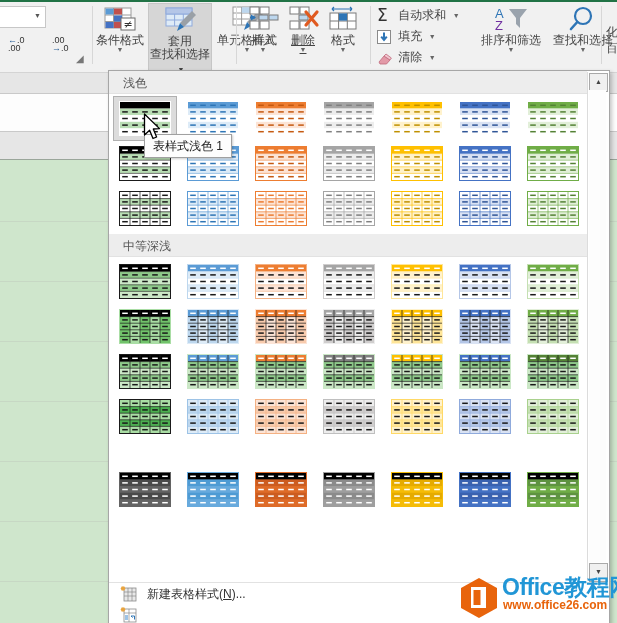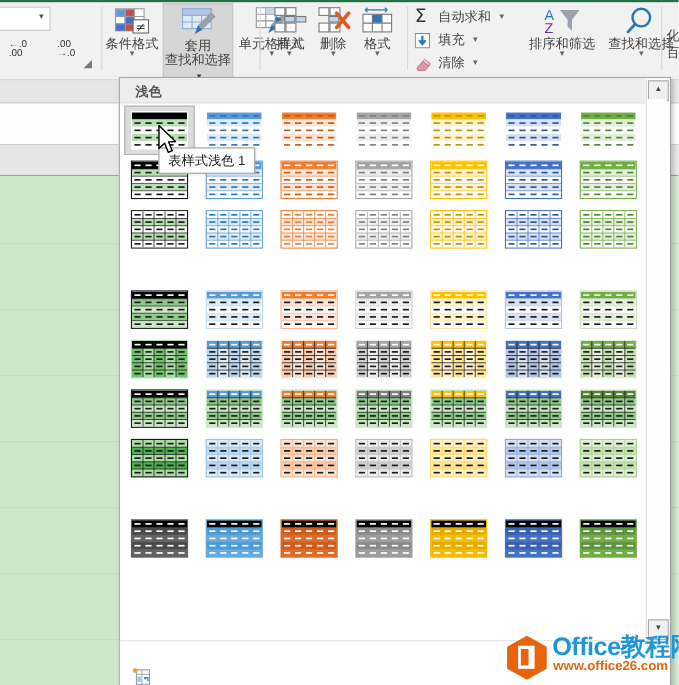--- a/index.html
+++ b/index.html
@@ -26,21 +26,21 @@
   
   .numfmt{position:absolute;font-size:9px;color:#444;line-height:8px;white-space:nowrap;}
   .dlg-launcher{position:absolute;width:10px;height:10px;color:#777;font-size:10px;line-height:10px;}
   .combo{position:absolute;border:1px solid #c7c7c7;background:#fff;}
   .combo .cv{position:absolute;right:4px;top:5px;font-size:7px;color:#555;}
   
   #btn-table-style{background:#d6d6d6;border:1px solid #c6c6c6;}
   
   #gallery{position:absolute;left:108px;top:70px;width:500px;height:553px;
            background:#ffffff;border:1px solid #a6a6a6;box-shadow:2px 2px 4px rgba(0,0,0,.22);}
-  #gal-scrollarea{position:absolute;left:0;top:0;width:478px;height:511px;overflow:hidden;font-weight:bold;}
+  #gal-scrollarea{position:absolute;left:0;top:0;width:478px;height:511px;overflow:hidden;}
   .sec-head{position:absolute;left:0;width:478px;height:22px;background:#ededed;
             border-bottom:1px solid #e2e2e2;}
   .sec-head span{position:absolute;left:14px;top:4px;font-size:12px;color:#555;}
   .thumb{position:absolute;width:62px;height:43px;background:#fff;border:1px solid transparent;}
   .thumb.sel{background:#dcdcdc;border:1px solid #b0b0b0;}
   .tbl{position:absolute;left:5px;top:4px;width:52px;height:35px;box-sizing:border-box;overflow:hidden;}
   
   #gal-scroll{position:absolute;right:1px;top:1px;width:20px;height:509px;background:#fff;border-left:1px solid #dcdcdc;}
   .sb-btn{position:absolute;left:1px;width:17px;height:17px;background:#f0f0f0;border:1px solid #a9a9a9;}
   .sb-btn .gl{position:absolute;left:0;top:0;width:17px;text-align:center;font-size:7px;line-height:16px;color:#444;}
@@ -163,21 +163,21 @@
         <rect x="4" y="15" width="9" height="8" fill="#fff" stroke="#7a7a7a"></rect>
         <rect x="14" y="15" width="9" height="8" fill="#fff" stroke="#7a7a7a"></rect>
         <rect x="13" y="9" width="9" height="5" fill="#bdd7ee" stroke="#7a7a7a"></rect>
         <rect x="23" y="9" width="9" height="5" fill="#bdd7ee" stroke="#7a7a7a"></rect>
         <path d="M10 11.5 L5 8.5 L5 14.5 Z" fill="#2e75b6"></path>
         <rect x="4" y="10.5" width="5" height="2" fill="#2e75b6"></rect>
       </svg>
       <span class="cap">插入</span>
       <span class="caret">▼</span>
     </div>
-    <div class="rbtn" style="left:46px;top:4px;width:40px;">
+    <div class="rbtn" style="left:46px;top:4px;width:40px;text-decoration:underline;">
       <svg width="34" height="26" viewBox="0 0 34 26" style="display:block;margin:0 auto 2px;">
         <rect x="4" y="1" width="9" height="7" fill="#fff" stroke="#7a7a7a"></rect>
         <rect x="14" y="1" width="9" height="7" fill="#fff" stroke="#7a7a7a"></rect>
         <rect x="4" y="15" width="9" height="8" fill="#fff" stroke="#7a7a7a"></rect>
         <rect x="14" y="15" width="9" height="8" fill="#fff" stroke="#7a7a7a"></rect>
         <rect x="13" y="9" width="9" height="5" fill="#bdd7ee" stroke="#7a7a7a"></rect>
         <path d="M20 6 L31 19 M31 6 L20 19" stroke="#e05a20" stroke-width="3.2" fill="none" stroke-linecap="round"></path>
       </svg>
       <span class="cap">删除</span>
       <span class="caret">▼</span>
@@ -1091,20 +1091,23 @@
             <rect x="32.2" y="22.349999999999998" width="5.6000000000000005" height="1.5" fill="#548235"></rect>
             <rect x="42.2" y="22.349999999999998" width="5.6000000000000005" height="1.5" fill="#548235"></rect>
             <rect x="2.2" y="28.95" width="5.6000000000000005" height="1.5" fill="#548235"></rect>
             <rect x="12.2" y="28.95" width="5.6000000000000005" height="1.5" fill="#548235"></rect>
             <rect x="22.2" y="28.95" width="5.6000000000000005" height="1.5" fill="#548235"></rect>
             <rect x="32.2" y="28.95" width="5.6000000000000005" height="1.5" fill="#548235"></rect>
             <rect x="42.2" y="28.95" width="5.6000000000000005" height="1.5" fill="#548235"></rect>
           </svg>
         </div>
       </div>
+      <div class="sec-head" style="top: 163px;">
+        <span>中等深浅</span>
+      </div>
       <div class="thumb" title="表样式中等深浅 1" style="left: 4px; top: 188px;">
         <div class="tbl" style="border: 1px solid rgb(26, 26, 26); background: rgb(203, 231, 198);">
           <svg width="50" height="33" viewBox="0 0 50 33" style="display: block;">
             <rect x="0" y="0" w="50" width="50" height="6.6" fill="#000000"></rect>
             <rect x="0" y="6.6" w="50" width="50" height="6.6" fill="#8ec98a"></rect>
             <rect x="0" y="13.2" w="50" width="50" height="6.6" fill="#cbe7c6"></rect>
             <rect x="0" y="19.799999999999997" w="50" width="50" height="6.6" fill="#8ec98a"></rect>
             <rect x="0" y="26.4" w="50" width="50" height="6.6" fill="#cbe7c6"></rect>
             <line x1="0" y1="6.6" x2="50" y2="6.6" stroke="#1a1a1a" stroke-width="0.6"></line>
             <line x1="0" y1="13.2" x2="50" y2="13.2" stroke="#1a1a1a" stroke-width="0.6"></line>
@@ -2602,20 +2605,33 @@
     <div class="sb-btn" style="top:1px;">
       <span class="gl">▲</span>
     </div>
     <div id="sb-track"></div>
     <div class="sb-btn" style="top:491px;">
       <span class="gl">▼</span>
     </div>
   </div>
 
   <div id="gal-foot">
+    <div class="cmd" style="top:0;">
+      <span class="ci">
+        <svg width="17" height="17" viewBox="0 0 17 17">
+          <rect x="4" y="3" width="12" height="13" fill="#e8e8e8" stroke="#8a8a8a" stroke-width="0.8"></rect>
+          <line x1="4" y1="7" x2="16" y2="7" stroke="#8a8a8a" stroke-width="0.7"></line>
+          <line x1="4" y1="11" x2="16" y2="11" stroke="#8a8a8a" stroke-width="0.7"></line>
+          <line x1="8" y1="3" x2="8" y2="16" stroke="#8a8a8a" stroke-width="0.7"></line>
+          <line x1="12" y1="3" x2="12" y2="16" stroke="#8a8a8a" stroke-width="0.7"></line>
+          <path d="M3 1 L3 6 M0.7 3.5 L5.3 3.5 M1.2 1.8 L4.8 5.2 M4.8 1.8 L1.2 5.2" stroke="#e8a33d" stroke-width="1.1"></path>
+        </svg>
+      </span>
+      <span class="cl"><span>新建表格样式(</span><u>N</u><span>)...</span></span>
+    </div>
     <div class="cmd" style="top:21px;">
       <span class="ci">
         <svg width="17" height="17" viewBox="0 0 17 17">
           <rect x="4" y="3" width="12" height="13" fill="#fff" stroke="#8a8a8a" stroke-width="0.8"></rect>
           <line x1="4" y1="7" x2="16" y2="7" stroke="#8a8a8a" stroke-width="0.7"></line>
           <line x1="9" y1="3" x2="9" y2="16" stroke="#8a8a8a" stroke-width="0.7"></line>
           <rect x="5" y="9" width="3" height="5" fill="#9dc3e6"></rect>
           <path d="M11 10 L14.5 10 L14.5 13.5 M11 10 L12.6 11.6" stroke="#2e75b6" stroke-width="1" fill="none"></path>
           <path d="M3 1 L3 6 M0.7 3.5 L5.3 3.5 M1.2 1.8 L4.8 5.2 M4.8 1.8 L1.2 5.2" stroke="#e8a33d" stroke-width="1.1"></path>
         </svg>

